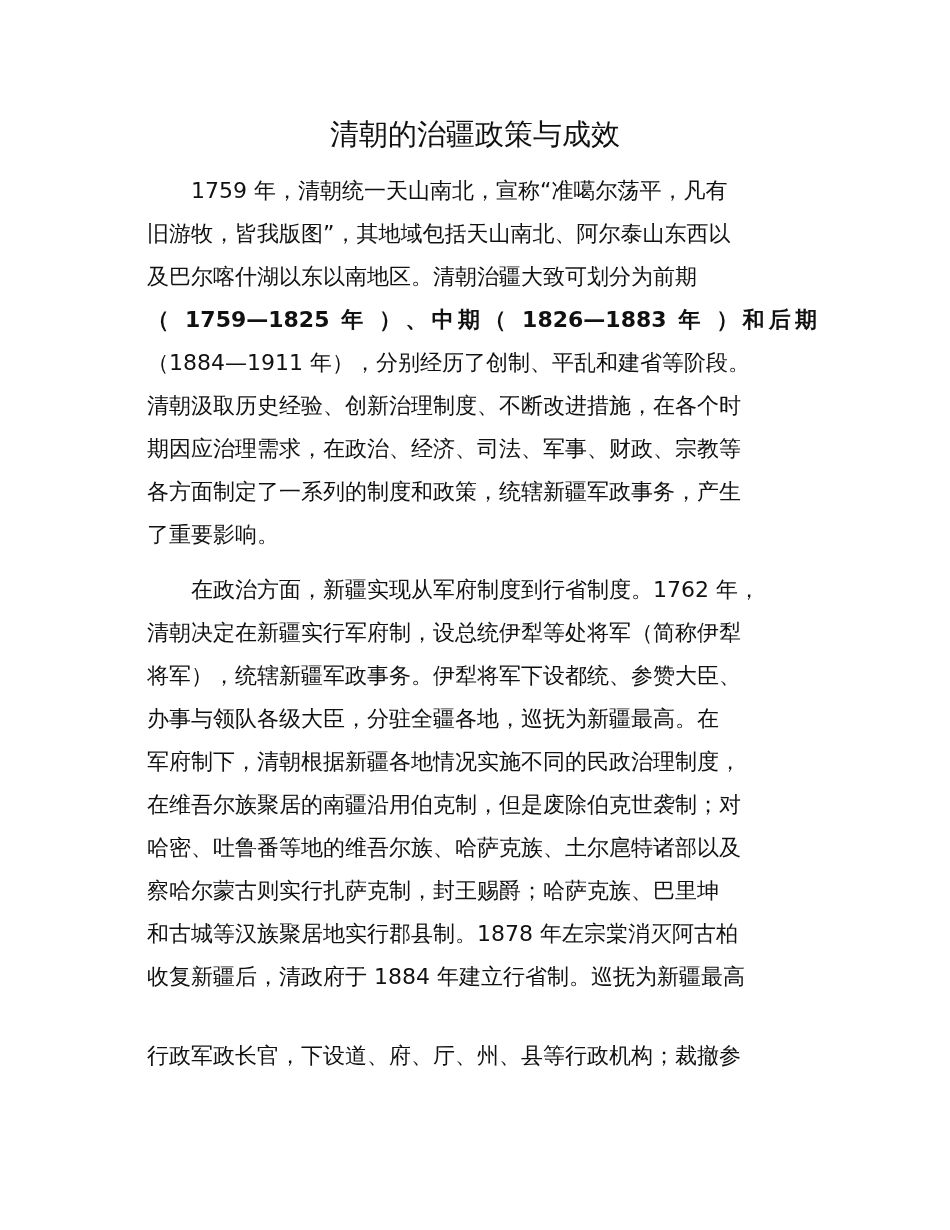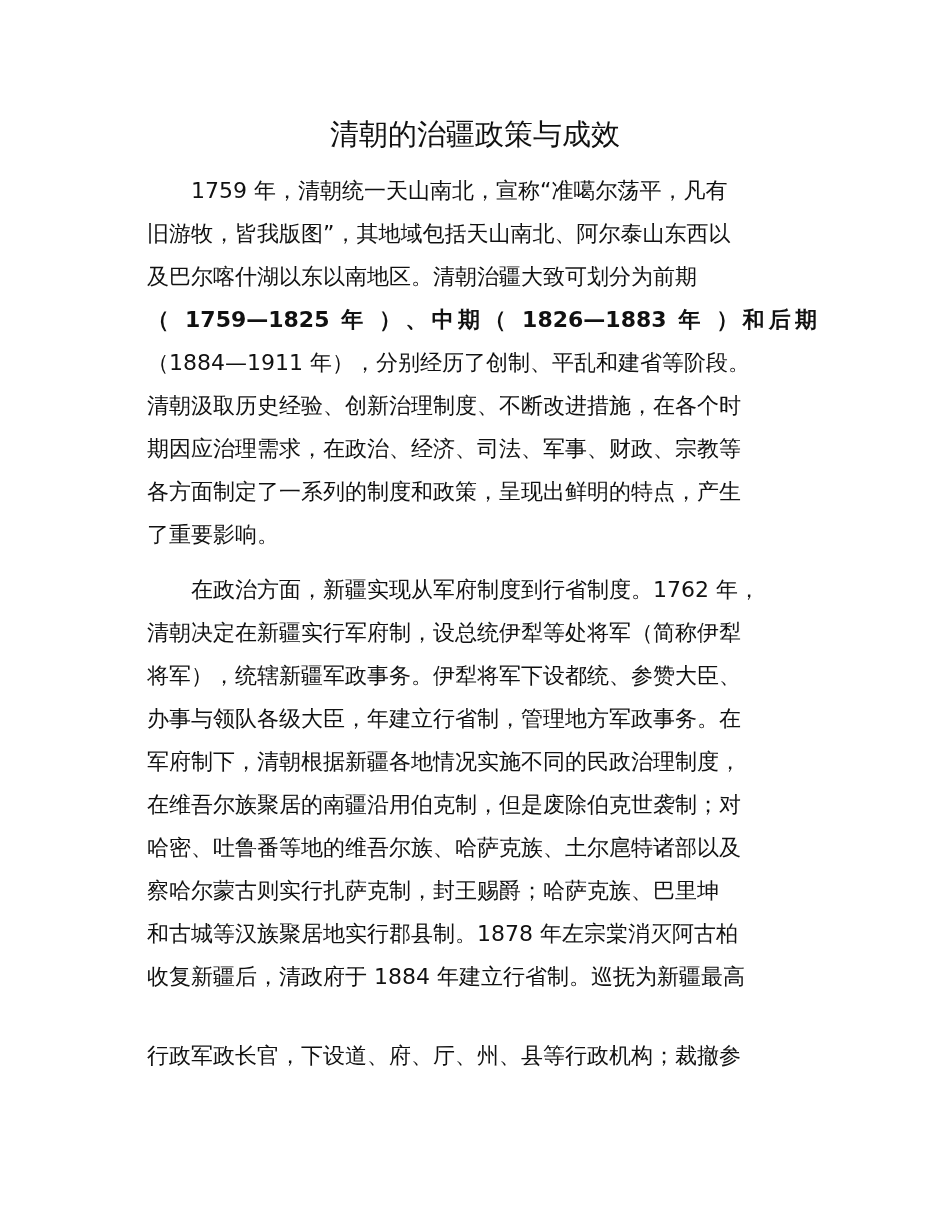--- a/index.html
+++ b/index.html
@@ -19,29 +19,29 @@
   <div class="title">清朝的治疆政策与成效</div>
 
   <div>
     <div class="line" style="top:176px">　　1759 年，清朝统一天山南北，宣称“准噶尔荡平，凡有</div>
     <div class="line" style="top:219px">旧游牧，皆我版图”，其地域包括天山南北、阿尔泰山东西以</div>
     <div class="line" style="top:262px">及巴尔喀什湖以东以南地区。清朝治疆大致可划分为前期</div>
     <div class="line justify" style="top:305px">（ 1759—1825 年 ）、中期（ 1826—1883 年 ）和后期</div>
     <div class="line" style="top:348px">（1884—1911 年），分别经历了创制、平乱和建省等阶段。</div>
     <div class="line" style="top:391px">清朝汲取历史经验、创新治理制度、不断改进措施，在各个时</div>
     <div class="line" style="top:434px">期因应治理需求，在政治、经济、司法、军事、财政、宗教等</div>
-    <div class="line" style="top:477px">各方面制定了一系列的制度和政策，呈现出鲜明的特点，产生</div>
+    <div class="line" style="top:477px">各方面制定了一系列的制度和政策，统辖新疆军政事务，产生</div>
     <div class="line" style="top:520px">了重要影响。</div>
   </div>
 
   <div>
     <div class="line" style="top:575px">　　在政治方面，新疆实现从军府制度到行省制度。1762 年，</div>
     <div class="line" style="top:618px">清朝决定在新疆实行军府制，设总统伊犁等处将军（简称伊犁</div>
     <div class="line" style="top:661px">将军），统辖新疆军政事务。伊犁将军下设都统、参赞大臣、</div>
-    <div class="line" style="top:704px">办事与领队各级大臣，年建立行省制，管理地方军政事务。在</div>
+    <div class="line" style="top:704px">办事与领队各级大臣，分驻全疆各地，巡抚为新疆最高。在</div>
     <div class="line" style="top:747px">军府制下，清朝根据新疆各地情况实施不同的民政治理制度，</div>
     <div class="line" style="top:790px">在维吾尔族聚居的南疆沿用伯克制，但是废除伯克世袭制；对</div>
     <div class="line" style="top:833px">哈密、吐鲁番等地的维吾尔族、哈萨克族、土尔扈特诸部以及</div>
     <div class="line" style="top:876px">察哈尔蒙古则实行扎萨克制，封王赐爵；哈萨克族、巴里坤</div>
     <div class="line" style="top:919px">和古城等汉族聚居地实行郡县制。1878 年左宗棠消灭阿古柏</div>
     <div class="line" style="top:962px">收复新疆后，清政府于 1884 年建立行省制。巡抚为新疆最高</div>
     <div class="line" style="top:1041px">行政军政长官，下设道、府、厅、州、县等行政机构；裁撤参</div>
   </div>
 </div>
 

